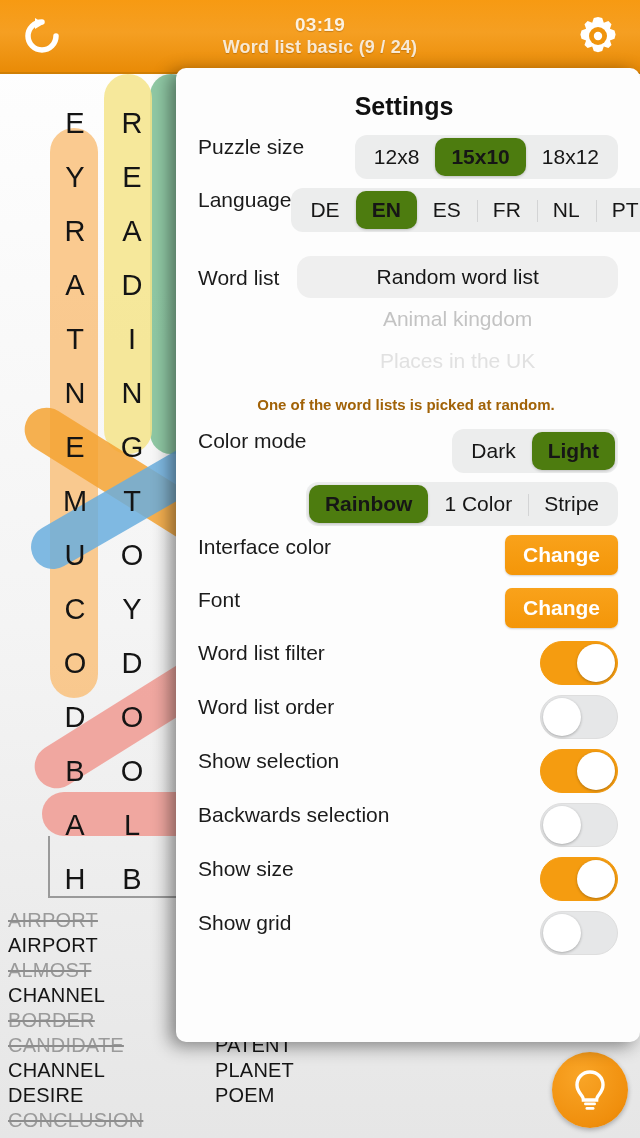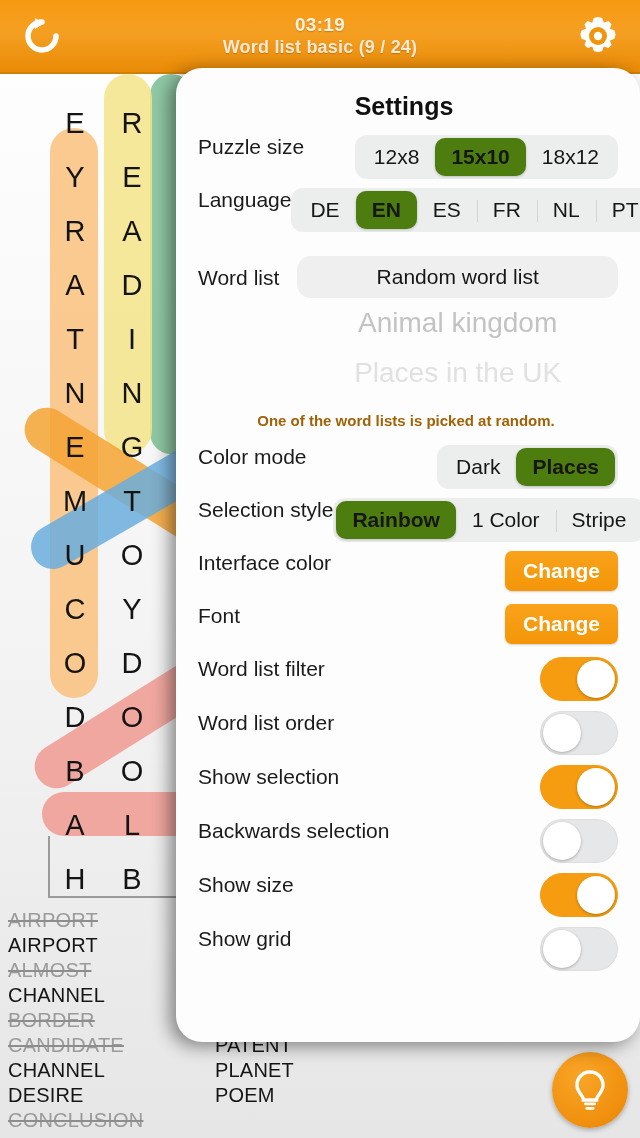--- a/index.html
+++ b/index.html
@@ -93,21 +93,21 @@
     box-shadow: 0 2px 5px rgba(0,0,0,.28);
     display: flex; align-items: center; justify-content: center;
   }
 
   
   .dialog {
     position: absolute;
     left: 176px; top: 68px;
     width: 464px; height: 974px;
     background: #fdfdfd;
-    border-radius: 26px;
+    border-radius: 10px;
     box-shadow: -6px 4px 18px rgba(0,0,0,.45);
     padding: 14px 22px 10px 22px;
     overflow: hidden;
   }
   .dlg-title {
     text-align: center;
     font-size: 25px; font-weight: bold; color: #101010;
     margin: 10px 0 14px 0;
     padding-right: 8px;
   }
@@ -153,21 +153,21 @@
 
   
   .wl-row { display: flex; align-items: flex-start; margin-top: 22px; }
   .wl-label { font-size: 21px; color: #1b1b1b; padding-top: 10px; }
   .wl-picker { flex: 1; margin-left: 18px; text-align: center; }
   .wl-sel {
     background: #efefef; border-radius: 14px;
     padding: 9px 0; font-size: 21px; color: #161616;
   }
   .wl-opt {
-    font-size: 28px; padding: 9px 0;
+    font-size: 21px; padding: 9px 0;
   }
   .wl-opt.o1 { color: #c3c3c3; }
   .wl-opt.o2 { color: #e1e1e1; }
   .wl-note {
     text-align: center; font-size: 15px; font-weight: bold;
     color: #a16207; margin: 14px 0 16px 0; padding-right: 4px;
   }
 
   
   .change-btn {
@@ -332,26 +332,25 @@
         <div class="wl-opt o2">Places in the UK</div>
       </div>
     </div>
     <div class="wl-note">One of the word lists is picked at random.</div>
 
     <div class="row">
       <div class="row-label">Color mode</div>
       <div class="spacer"></div>
       <div class="seg">
         <div class="seg-item">Dark</div>
-        <div class="seg-item sel">Places</div>
+        <div class="seg-item sel">Light</div>
       </div>
     </div>
 
     <div class="row">
-      <div class="row-label">Selection style</div>
       <div class="spacer"></div>
       <div class="seg divided">
         <div class="seg-item sel">Rainbow</div>
         <div class="seg-item">1 Color</div>
         <div class="seg-item">Stripe</div>
       </div>
     </div>
 
     <div class="row">
       <div class="row-label">Interface color</div>

